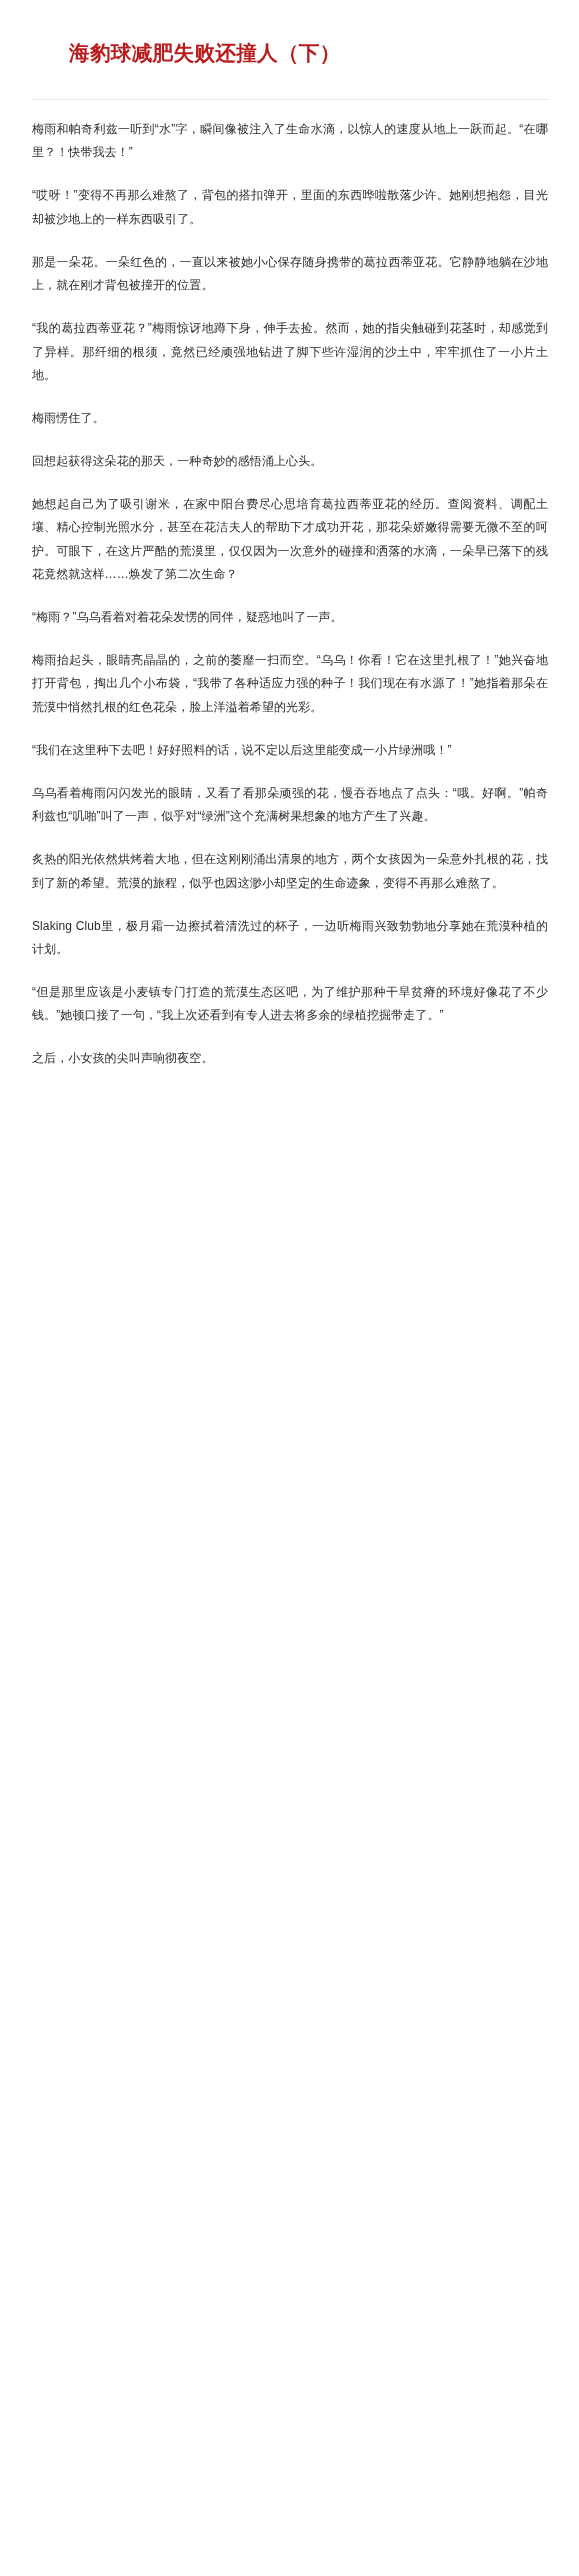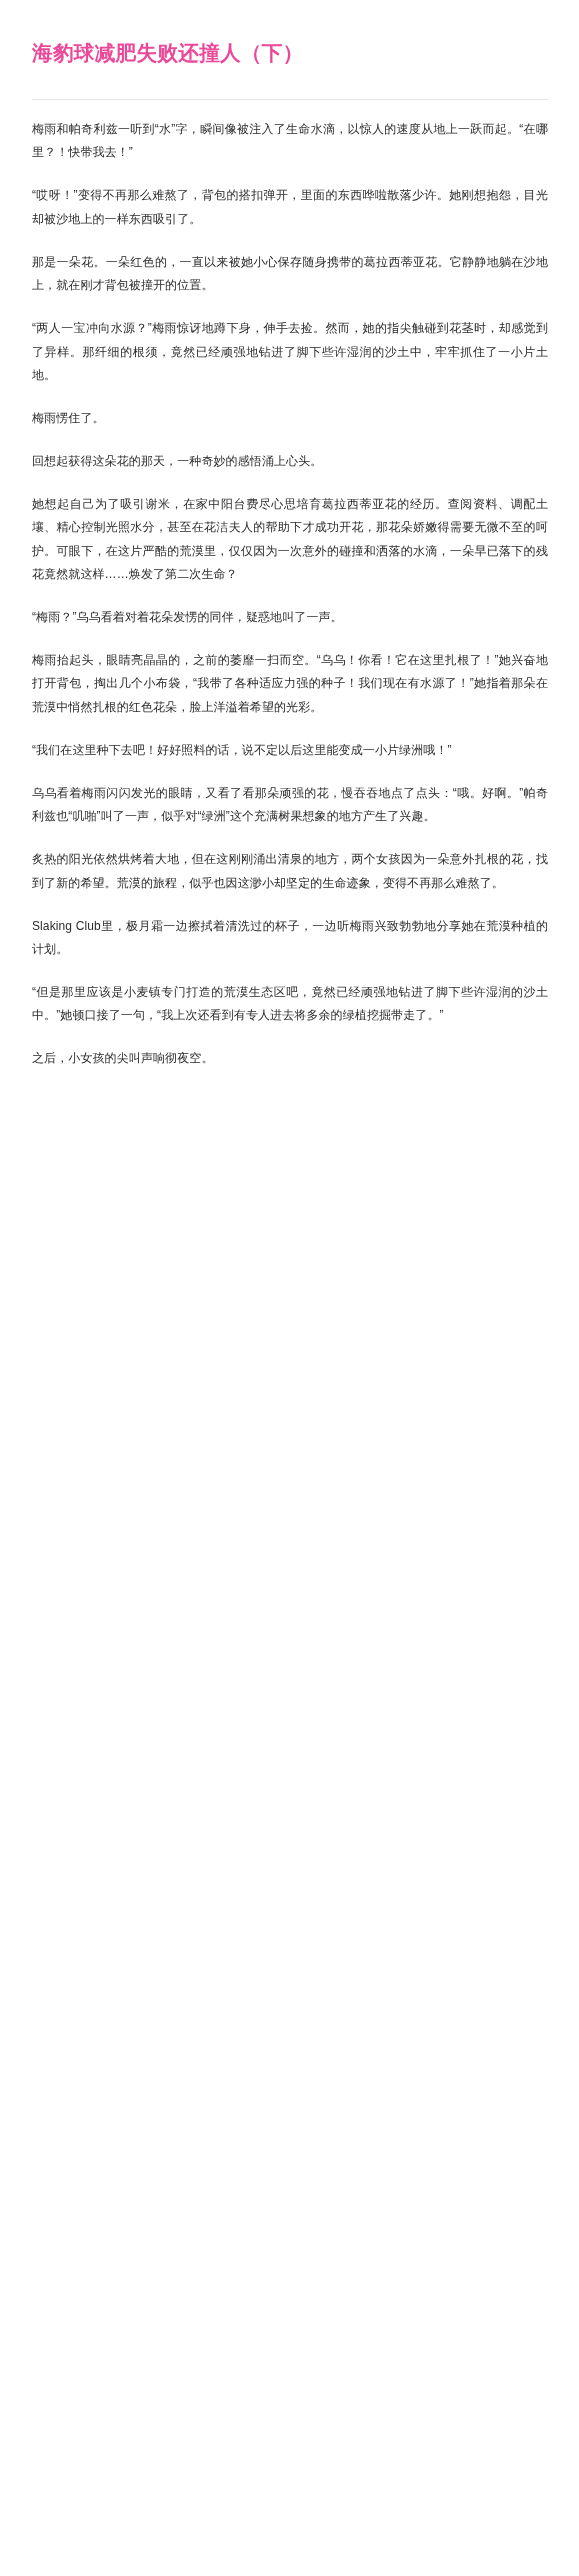--- a/index.html
+++ b/index.html
@@ -20,22 +20,23 @@
     background: #ffffff;
     padding: 0 0 31px 0;
   }
   .title-wrap {
     padding: 24px 32px 15.5px 32px;
   }
   .title {
     font-size: 20.6px;
     font-weight: bold;
     line-height: 1.45;
-    color: #ec4899;
+    color: #b91c1c;
     letter-spacing: 0.3px;
+    margin-left: 37px;
   }
   .divider {
     height: 0.5px;
     background: #e6e6e6;
     margin: 2.1px 32px 0 32px;
   }
   .article {
     padding: 18.5px 32px 0 32px;
   }
   .article p {
@@ -55,27 +56,27 @@
 
 <div class="page">
   <div class="title-wrap">
     <h1 class="title">海豹球减肥失败还撞人（下）</h1>
   </div>
   <div class="divider"></div>
   <div class="article">
     <p>梅雨和帕奇利兹一听到“水”字，瞬间像被注入了生命水滴，以惊人的速度从地上一跃而起。“在哪里？！快带我去！”</p>
     <p>“哎呀！”变得不再那么难熬了，背包的搭扣弹开，里面的东西哗啦散落少许。她刚想抱怨，目光却被沙地上的一样东西吸引了。</p>
     <p>那是一朵花。一朵红色的，一直以来被她小心保存随身携带的葛拉西蒂亚花。它静静地躺在沙地上，就在刚才背包被撞开的位置。</p>
-    <p>“两人一宝冲向水源？”梅雨惊讶地蹲下身，伸手去捡。然而，她的指尖触碰到花茎时，却感觉到了异样。那纤细的根须，竟然已经顽强地钻进了脚下些许湿润的沙土中，牢牢抓住了一小片土地。</p>
+    <p>“我的葛拉西蒂亚花？”梅雨惊讶地蹲下身，伸手去捡。然而，她的指尖触碰到花茎时，却感觉到了异样。那纤细的根须，竟然已经顽强地钻进了脚下些许湿润的沙土中，牢牢抓住了一小片土地。</p>
     <p>梅雨愣住了。</p>
     <p>回想起获得这朵花的那天，一种奇妙的感悟涌上心头。</p>
     <p>她想起自己为了吸引谢米，在家中阳台费尽心思培育葛拉西蒂亚花的经历。查阅资料、调配土壤、精心控制光照水分，甚至在花洁夫人的帮助下才成功开花，那花朵娇嫩得需要无微不至的呵护。可眼下，在这片严酷的荒漠里，仅仅因为一次意外的碰撞和洒落的水滴，一朵早已落下的残花竟然就这样……焕发了第二次生命？</p>
     <p>“梅雨？”乌乌看着对着花朵发愣的同伴，疑惑地叫了一声。</p>
     <p>梅雨抬起头，眼睛亮晶晶的，之前的萎靡一扫而空。“乌乌！你看！它在这里扎根了！”她兴奋地打开背包，掏出几个小布袋，“我带了各种适应力强的种子！我们现在有水源了！”她指着那朵在荒漠中悄然扎根的红色花朵，脸上洋溢着希望的光彩。</p>
     <p>“我们在这里种下去吧！好好照料的话，说不定以后这里能变成一小片绿洲哦！”</p>
     <p>乌乌看着梅雨闪闪发光的眼睛，又看了看那朵顽强的花，慢吞吞地点了点头：“哦。好啊。”帕奇利兹也“叽啪”叫了一声，似乎对“绿洲”这个充满树果想象的地方产生了兴趣。</p>
     <p>炙热的阳光依然烘烤着大地，但在这刚刚涌出清泉的地方，两个女孩因为一朵意外扎根的花，找到了新的希望。荒漠的旅程，似乎也因这渺小却坚定的生命迹象，变得不再那么难熬了。</p>
     <p>Slaking Club里，极月霜一边擦拭着清洗过的杯子，一边听梅雨兴致勃勃地分享她在荒漠种植的计划。</p>
-    <p>“但是那里应该是小麦镇专门打造的荒漠生态区吧，竟然已经顽强地钻进了脚下些许湿润的沙土中。”她顿口接了一句，“我上次还看到有专人进去将多余的绿植挖掘带走了。”</p>
+    <p>“但是那里应该是小麦镇专门打造的荒漠生态区吧，为了维护那种干旱贫瘠的环境好像花了不少钱。”她顿口接了一句，“我上次还看到有专人进去将多余的绿植挖掘带走了。”</p>
     <p>之后，小女孩的尖叫声响彻夜空。</p>
   </div>
 </div>
 
 
 </body></html>

